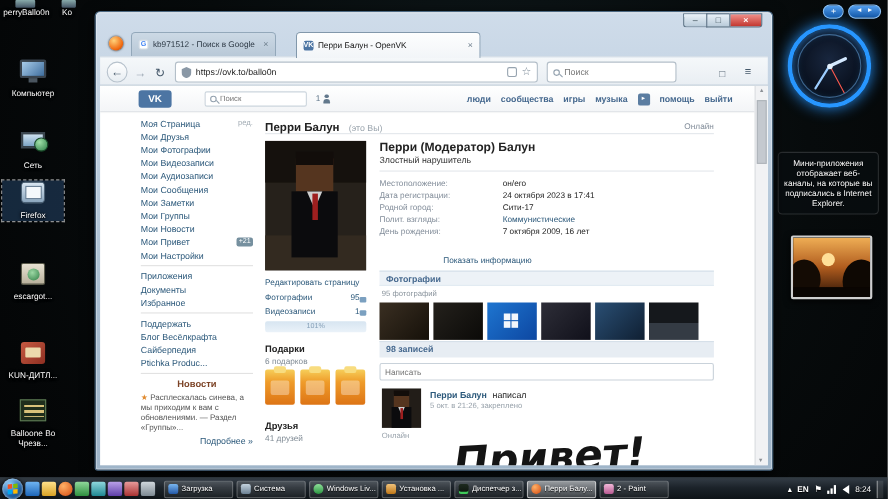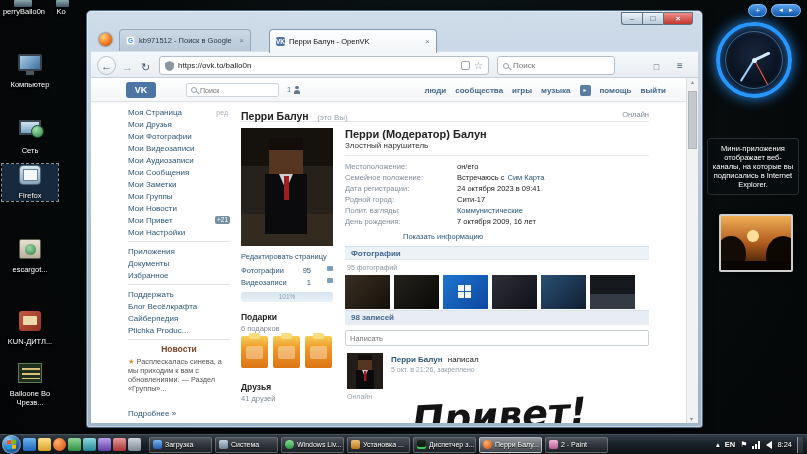--- a/index.html
+++ b/index.html
@@ -82,31 +82,31 @@
 #vk-nav span{cursor:pointer}
 .playbtn{width:11px;height:11px;background:#5b7da1;border-radius:2px;color:#fff;font-size:6px;line-height:11px;text-align:center;font-weight:normal}
 #vk-sidebar{position:absolute;left:37px;top:28px;width:102px;font-size:8px;color:#2b587a}
 .sb-item{display:flex;justify-content:space-between;align-items:center;height:12px;cursor:pointer;white-space:nowrap}
 .sb-extra{color:#a3adb5;font-size:7px}
 .sb-badge{background:#76909f;color:#fff;border-radius:2px;font-size:6.5px;padding:0 2px;line-height:8px}
 .sb-div{border-top:1px solid #e2e2e2;margin:3px 0}
 #sb-news-title{text-align:center;font-weight:bold;color:#7c4326;font-size:8.5px;margin-top:4px}
 #sb-news-text{margin-top:3px;color:#555;font-size:7.3px;line-height:9px}
 #sb-news-text .nstar{color:#e08a2e}
-#sb-news-more{text-align:left;margin-top:16px;color:#2b587a;cursor:pointer}
+#sb-news-more{text-align:right;margin-top:4px;color:#2b587a;cursor:pointer}
 #vk-main{position:absolute;left:150px;top:28px;width:408px}
 #titlerow{position:relative;height:16px;border-bottom:1px solid #e3e7ec}
 #page-title{font-size:10.5px;font-weight:bold;color:#222}
 #page-title-suffix{font-size:8px;color:#9aa4ad;margin-left:4px}
 #online-top{position:absolute;right:0;top:4px;font-size:7.5px;color:#818c99}
 #leftcol{position:absolute;left:0;top:22px;width:92px}
 #avatar{width:92px;height:118px;display:block;cursor:pointer}
 .leftlink{font-size:7.5px;color:#2b587a;cursor:pointer}
 .lrow{display:flex;justify-content:space-between;align-items:center;font-size:7.5px;color:#2b587a;cursor:pointer}
-.lrow .cnt{display:flex;align-items:flex-start;gap:16px}
+.lrow .cnt{display:flex;align-items:flex-end;gap:0}
 .miniic{width:6px;height:5px;background:#7ba0c0;display:inline-block;border-radius:1px}
 #rating{position:absolute;left:0;top:164px;width:92px;height:10px;border-radius:2px;background:linear-gradient(#d7e5f1,#eaf2f9);text-align:center;font-size:6.5px;line-height:10px;color:#86a0b8}
 .modtitle{font-size:8.5px;font-weight:bold;color:#222}
 .modcount{font-size:7.5px;color:#7f8a94}
 #gifts{position:absolute;left:0;top:208px;display:flex;gap:5px}
 .gift{width:27px;height:32px;border-radius:2px;background:linear-gradient(180deg,#f6ce59 0%,#ef9c2a 35%,#dd7415 100%);position:relative;cursor:pointer}
 .gift::before{content:"";position:absolute;top:-3px;left:8px;width:11px;height:6px;background:#f8dc7f;border-radius:2px}
 .gift::after{content:"";position:absolute;left:5px;top:10px;width:17px;height:13px;background:rgba(255,255,255,.35);border-radius:2px}
 #rightcol{position:absolute;left:104px;top:22px;width:304px}
 #pname{font-size:11px;font-weight:bold;color:#222}
@@ -430,27 +430,22 @@
       <div id="rightcol">
         <div id="pname">Перри (Модератор) Балун</div>
         <div id="pstatus">Злостный нарушитель</div>
         <div id="rc-hr"></div>
         <div id="infotable">
           <div class="irow">
               <span class="lab">Местоположение:</span>
               <span class="val">он/его</span>
             </div>
           <div class="irow">
-              <span class="lab">Семейное положение:</span>
-              <span class="val">Встречаюсь с</span>
-              <span class="lnk" style="margin-left:3px">Сим Карта</span>
-            </div>
-          <div class="irow">
               <span class="lab">Дата регистрации:</span>
-              <span class="val">24 октября 2023 в 09:41</span>
+              <span class="val">24 октября 2023 в 17:41</span>
             </div>
           <div class="irow">
               <span class="lab">Родной город:</span>
               <span class="val">Сити-17</span>
             </div>
           <div class="irow">
               <span class="lab">Полит. взгляды:</span>
               <span class="lnk">Коммунистические</span>
             </div>
           <div class="irow">

